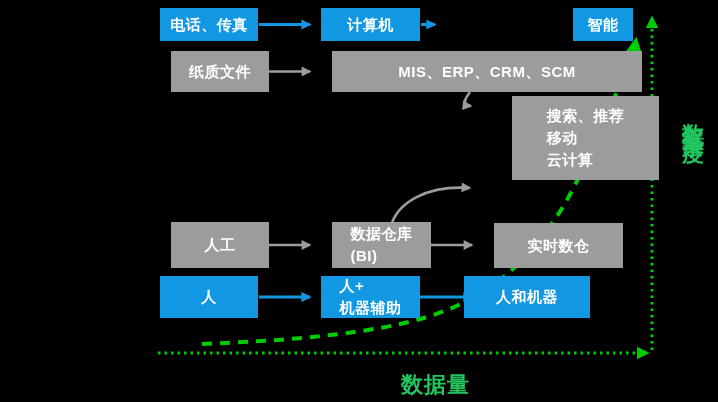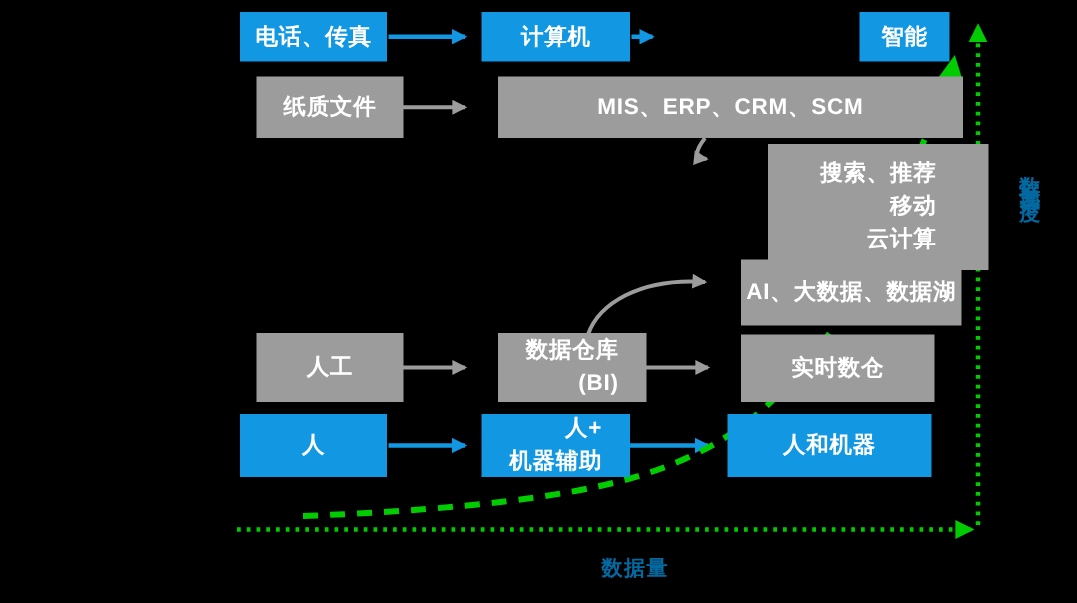--- a/index.html
+++ b/index.html
@@ -2,27 +2,27 @@
 <html><head>
 <meta charset="utf-8">
 <style>
   html,body{margin:0;padding:0;background:#000;}
   .canvas{
     position:relative;width:718px;height:402px;background:#000;overflow:hidden;
     font-family:"Liberation Sans","DejaVu Sans",sans-serif;
   }
   .box{
     position:absolute;display:flex;align-items:center;justify-content:center;
-    text-align:right;color:#fff;font-size:15px;font-weight:600;
+    text-align:left;color:#fff;font-size:15px;font-weight:600;
     white-space:pre-line;line-height:1.45;letter-spacing:0.5px;
   }
   .box.blue{background:#1297e3;}
   .box.gray{background:#9c9c9c;margin-left:11px;}
   .overlay{position:absolute;left:0;top:0;width:718px;height:402px;pointer-events:none;}
-  .axis-label{position:absolute;color:#0369a1;font-weight:bold;font-size:14px;letter-spacing:1px;}
+  .axis-label{position:absolute;color:#22c55e;font-weight:bold;font-size:22px;letter-spacing:1px;}
   .axis-label.y{
     writing-mode:vertical-rl;text-orientation:upright;
     left:678px;top:106px;letter-spacing:4px;
   }
   .axis-label.x{left:401px;top:370px;}
 </style>
 </head>
 <body>
 
 <div class="canvas">
@@ -60,28 +60,27 @@
   <div class="box blue" style="left:160px;top:8px;width:98px;height:33px">电话、传真</div>
   <div class="box blue" style="left:321px;top:8px;width:99px;height:33px">计算机</div>
   <div class="box blue" style="left:573px;top:8px;width:60px;height:33px">智能</div>
 
   <div class="box gray" style="left:160px;top:51px;width:98px;height:41px">纸质文件</div>
   <div class="box gray" style="left:321px;top:51px;width:310px;height:41px">MIS、ERP、CRM、SCM</div>
 
   <div class="box gray" style="left:501px;top:96px;width:147px;height:84px">搜索、推荐
 移动
 云计算</div>
-  <div class="box gray" style="left:483px;top:173px;width:147px;height:44px">AI、大数据、数据湖</div>
 
   <div class="box gray" style="left:160px;top:222px;width:98px;height:46px">人工</div>
   <div class="box gray" style="left:321px;top:222px;width:99px;height:46px">数据仓库
 (BI)</div>
   <div class="box gray" style="left:483px;top:223px;width:129px;height:45px">实时数仓</div>
 
   <div class="box blue" style="left:160px;top:276px;width:98px;height:42px">人</div>
   <div class="box blue" style="left:321px;top:276px;width:99px;height:42px">人+
 机器辅助</div>
-  <div class="box blue" style="left:485px;top:276px;width:136px;height:42px">人和机器</div>
+  <div class="box blue" style="left:464px;top:276px;width:126px;height:42px">人和机器</div>
 
   <div class="axis-label x">数据量</div>
   <div class="axis-label y">数据复杂度</div>
 
 </div>
 
 </body></html>

